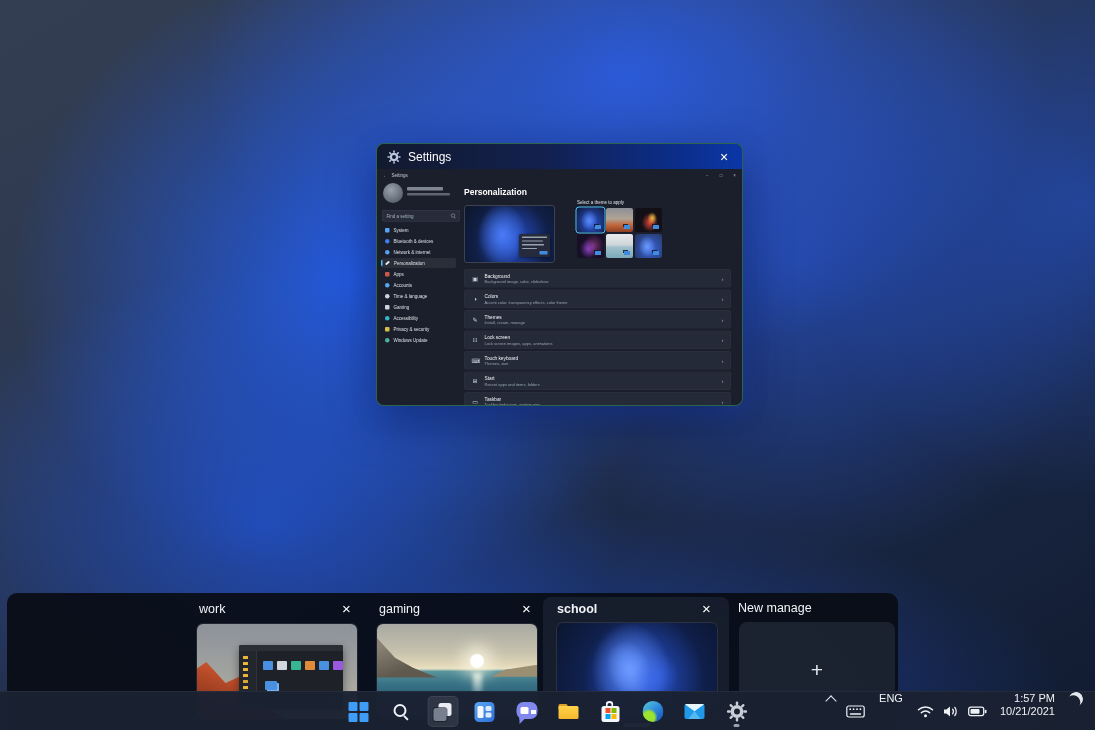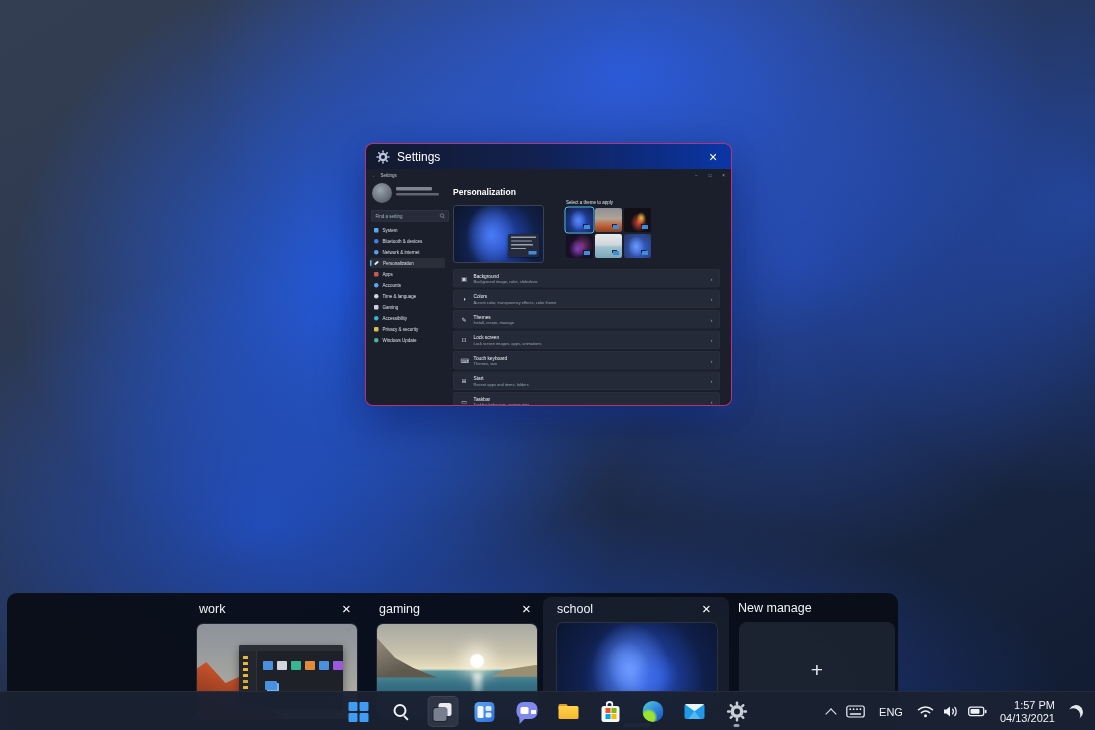--- a/index.html
+++ b/index.html
@@ -9,22 +9,22 @@
   .wallpaper{position:absolute;inset:0;
     background:
       radial-gradient(620px 420px at 57% 10%, rgba(43,96,238,.85), rgba(43,96,238,0) 68%),
       radial-gradient(520px 480px at 32% 38%, rgba(34,94,240,.88), rgba(34,94,240,0) 65%),
       radial-gradient(460px 440px at 73% 36%, rgba(36,82,212,.62), rgba(36,82,212,0) 68%),
       radial-gradient(400px 420px at 99% 28%, rgba(38,84,205,.58), rgba(38,84,205,0) 70%),
       radial-gradient(520px 380px at 24% 72%, rgba(32,88,235,.62), rgba(32,88,235,0) 68%),
       radial-gradient(700px 280px at 53% 97%, rgba(30,80,220,.55), rgba(30,80,220,0) 70%),
       linear-gradient(150deg,#343e52 0%,#2b3750 35%,#1c2a48 65%,#111b30 100%);}
   
-  .pw{position:absolute;left:365px;top:143px;width:365px;height:261px;border-radius:8px;overflow:hidden;
-      border:1px solid rgba(160,180,230,.18);background:#be185d;
+  .pw{position:absolute;left:376px;top:143px;width:365px;height:261px;border-radius:8px;overflow:hidden;
+      border:1px solid rgba(160,180,230,.18);background:#14532d;
       box-shadow:0 14px 44px rgba(8,24,80,.6),0 6px 22px rgba(40,90,230,.4);}
   .pw-tb{height:25px;display:flex;align-items:center;padding:0 10px;gap:7px;
       background:linear-gradient(90deg,#121a2e 0%,#12204e 45%,#0c2d86 80%,#0a36a6 100%);}
   .pw-title{font-size:12px;color:#fff;}
   .pw-close{margin-left:auto;color:#fff;font-size:14px;line-height:14px;width:16px;text-align:center;cursor:default;}
   .app-vp{position:absolute;left:0;top:25px;width:365px;height:236px;overflow:hidden;}
   .app{width:730px;height:472px;transform:scale(.5);transform-origin:0 0;position:relative;
        background:#1a1f2b;color:#e8ebf0;}
   .app-tb{position:absolute;left:0;top:0;right:0;height:26px;display:flex;align-items:center;
        padding:0 12px;gap:8px;color:#c9cfd8;font-size:9px;}
@@ -162,21 +162,21 @@
   .i-store::after{content:"";position:absolute;left:3.5px;top:2.8px;width:5px;height:5px;background:#f25022;
       box-shadow:6px 0 0 #7fba00,0 6px 0 #00a4ef,6px 6px 0 #ffb900;}
   .i-edge{width:21px;height:21px;border-radius:50%;
       background:radial-gradient(circle at 30% 78%,#9be32f 0 26%,rgba(0,0,0,0) 40%),
                  linear-gradient(140deg,#53c7d4 5%,#3390de 45%,#1e63c5 80%);}
   .i-mail{width:20px;height:15px;background:#1f99e8;border-radius:2px;position:relative;overflow:hidden;}
   .i-mail::before{content:"";position:absolute;left:0;top:0;width:20px;height:9px;background:#e7f5fd;clip-path:polygon(0 0,100% 0,50% 80%);}
   .i-mail::after{content:"";position:absolute;left:0;bottom:-5px;width:20px;height:13px;background:#54b9f2;clip-path:polygon(0 100%,50% 0,100% 100%);}
   .run-dot{position:absolute;bottom:0;left:50%;transform:translateX(-50%);width:6px;height:3px;border-radius:2px;background:#9aa3ad;}
   
-  .tray{position:absolute;right:0;top:0;height:100%;display:flex;align-items:center;padding-right:12px;gap:9px;}
+  .tray{position:absolute;right:0;top:0;height:100%;display:flex;padding-right:12px;gap:9px;}
   .chev{width:12px;height:12px;position:relative;}
   .chev::before{content:"";position:absolute;left:2px;top:4.5px;width:7px;height:7px;border-top:1.6px solid #e8ebf0;border-left:1.6px solid #e8ebf0;transform:rotate(45deg);}
   .lang{font-size:11px;color:#f0f2f5;padding:0 5px;}
   .clock{text-align:right;color:#f0f2f5;font-size:11px;line-height:12.5px;margin-left:4px;}
   .moon{width:14px;height:14px;border-radius:50%;box-shadow:inset -3.5px 2.5px 0 0 #e4e8ee;transform:rotate(-15deg);margin-left:5px;}
   .tico{display:flex;align-items:center;}
 </style>
 </head>
 <body>
 
@@ -380,21 +380,21 @@
   <div class="d-thumb" style="left:370px;">
     <div class="sc-gaming">
       <div class="g-mtn"></div>
       <div class="g-sun"></div>
       <div class="g-refl"></div>
       <div class="g-land"></div>
     </div>
   </div>
 
   <div class="d-card"></div>
-  <div class="d-label" style="left:550px;">school</div>
+  <div class="d-label" style="left:550px;font-weight:bold;">school</div>
   <div class="d-close" style="left:691px;">×</div>
   <div class="d-thumb" style="left:550px;top:30px;height:97px;">
     <div class="sc-school">
       <div class="s-p1"></div>
       <div class="s-p2"></div>
     </div>
   </div>
   <div class="d-ind"></div>
 
   <div class="d-label" style="left:731px;top:8px;">New manage</div>
@@ -479,17 +479,17 @@
     </span>
     <span class="tico">
       <svg width="19" height="11" viewBox="0 0 19 11">
           <rect x="0.7" y="1.2" width="15" height="8.4" rx="2" stroke="#eef1f5" stroke-width="1.3" fill="none"></rect>
           <rect x="2.5" y="3" width="9" height="4.8" rx="1" fill="#eef1f5"></rect>
           <rect x="16.8" y="3.8" width="1.7" height="3.4" rx="0.8" fill="#eef1f5"></rect>
         </svg>
     </span>
     <span class="clock">
       <div>1:57 PM</div>
-      <div>04/13/2021</div>
+      <div>10/21/2021</div>
     </span>
     <span class="moon"></span>
   </div>
 </div>
 
 </body></html>

